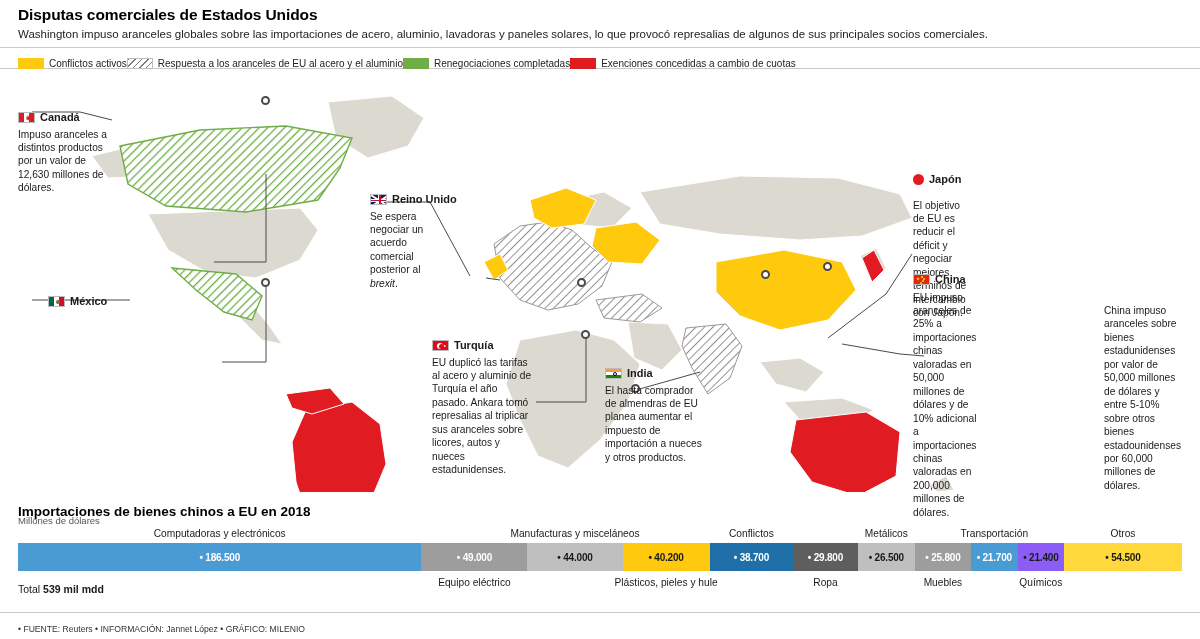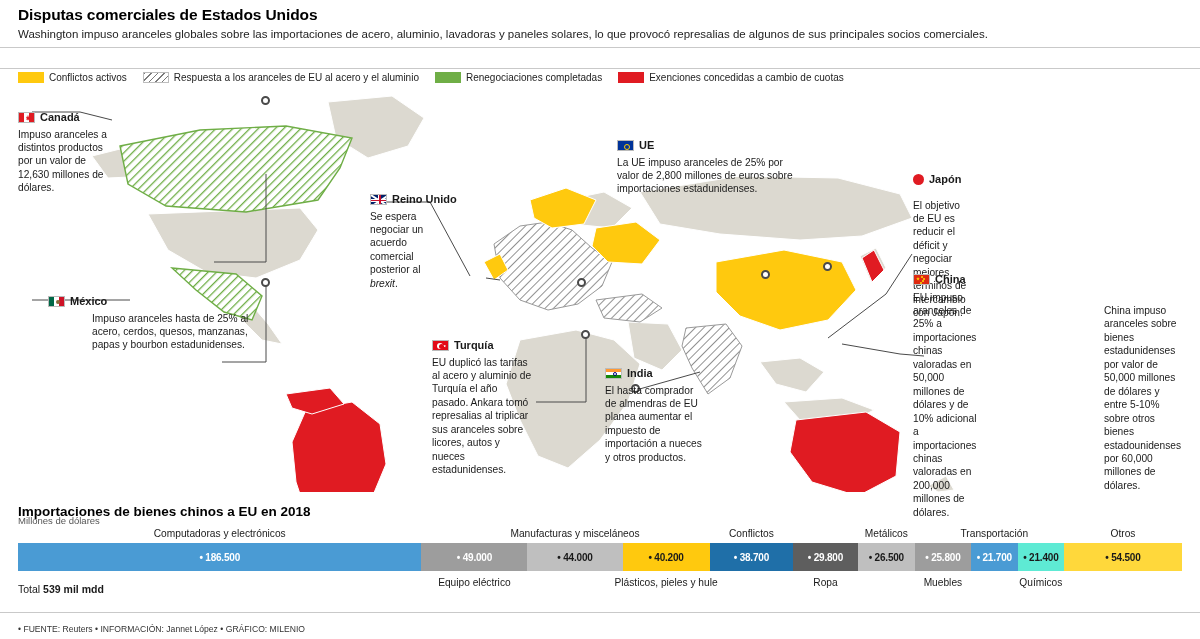--- a/index.html
+++ b/index.html
@@ -18,21 +18,21 @@
     letter-spacing:-0.1px;
   }
   .subtitle {
     position:absolute; left:18px; top:27px; width:1120px;
     font-size:11.5px; color:#222; line-height:1.25;
   }
   .rule-top { position:absolute; left:0; top:47px; width:1200px; height:1px; background:#c9c9c9; }
   .rule-bot { position:absolute; left:0; top:68px; width:1200px; height:1px; background:#c9c9c9; }
 
   
-  .legend { position:absolute; left:18px; top:69px; height:16px; display:flex; align-items:center; gap:16px; }
+  .legend { position:absolute; left:18px; top:55px; height:16px; display:flex; align-items:center; }
   .lg { display:flex; align-items:center; gap:5px; font-size:10px; color:#222; }
   .sw { width:26px; height:11px; display:inline-block; }
   .sw-yellow { background:#FFC90E; }
   .sw-hatch {
     background:#ffffff;
     background-image:repeating-linear-gradient(135deg,#7a7a7a 0 1.2px, rgba(0,0,0,0) 1.2px 4.6px);
     border:1px solid #bdbdbd;
   }
   .sw-green { background:#6FAE46; }
   .sw-red { background:#E01B22; }
@@ -228,47 +228,37 @@
     <div class="bd" style="max-width:92px;">Impuso aranceles a distintos productos por un valor de 12,630 millones de dólares.</div>
   </div>
 
   <div class="callout" style="left:48px; top:294px;">
     <div class="hd">
       <span class="flag fl-mx">
           <span class="sealm"></span>
         </span>
       <span>México</span>
     </div>
-    <div class="bd" style="max-width:176px; margin-left:44px; margin-top:1px;">Impuso aranceles hasta de 25% al acero, cerdos, quesos, manzanas, papas y bourbon estadunidenses.</div>
   </div>
 
   <div class="callout" style="left:370px; top:192px;">
     <div class="hd">
       <span class="flag fl-uk">
         <span class="d1"></span>
           <span class="d2"></span>
           <span class="h"></span>
           <span class="v"></span>
           <span class="hr"></span>
           <span class="vr"></span>
       </span>
       <span>Reino Unido</span>
     </div>
     <div class="bd" style="max-width:70px;">Se espera negociar un acuerdo comercial posterior al <i>brexit</i>.</div>
   </div>
 
-  <div class="callout" style="left:617px; top:138px;">
-    <div class="hd">
-      <span class="flag fl-eu">
-          <span class="stars"></span>
-        </span>
-      <span>UE</span>
-    </div>
-    <div class="bd" style="max-width:180px;">La UE impuso aranceles de 25% por valor de 2,800 millones de euros sobre importaciones estadunidenses.</div>
-  </div>
 
   <div class="callout" style="left:432px; top:338px;">
     <div class="hd">
       <span class="flag fl-tr">
           <span class="c"></span>
           <span class="c2"></span>
           <span class="st"></span>
         </span>
       <span>Turquía</span>
     </div>
@@ -344,21 +334,21 @@
           <div class="lbl-top" style="left: 50%; transform: translateX(-50%); white-space: nowrap; bottom: 32px;">Metálicos</div>
         </div>
         <div class="bar" style="width: 55.8097px; background: rgb(157, 157, 157);">
           <span class="val" style="color: rgb(255, 255, 255);">• 25.800</span>
           <div class="lbl-bot" style="left: 50%; transform: translateX(-50%); white-space: nowrap; top: 34px;">Muebles</div>
         </div>
         <div class="bar" style="width: 46.9407px; background: rgb(74, 155, 212);">
           <span class="val" style="color: rgb(255, 255, 255);">• 21.700</span>
           <div class="lbl-top" style="left: 50%; transform: translateX(-50%); white-space: nowrap; bottom: 32px;">Transportación</div>
         </div>
-        <div class="bar" style="width: 46.2918px; background: #5eead4;">
+        <div class="bar" style="width: 46.2918px; background: #8b5cf6;">
           <span class="val" style="color: rgb(26, 26, 26);">• 21.400</span>
           <div class="lbl-bot" style="left: 50%; transform: translateX(-50%); white-space: nowrap; top: 34px;">Químicos</div>
         </div>
         <div class="bar" style="width: 117.893px; background: rgb(255, 216, 59);">
           <span class="val" style="color: rgb(26, 26, 26);">• 54.500</span>
           <div class="lbl-top" style="left: 50%; transform: translateX(-50%); white-space: nowrap; bottom: 32px;">Otros</div>
         </div>
       </div>
     <div class="total">
       <span>Total</span>

